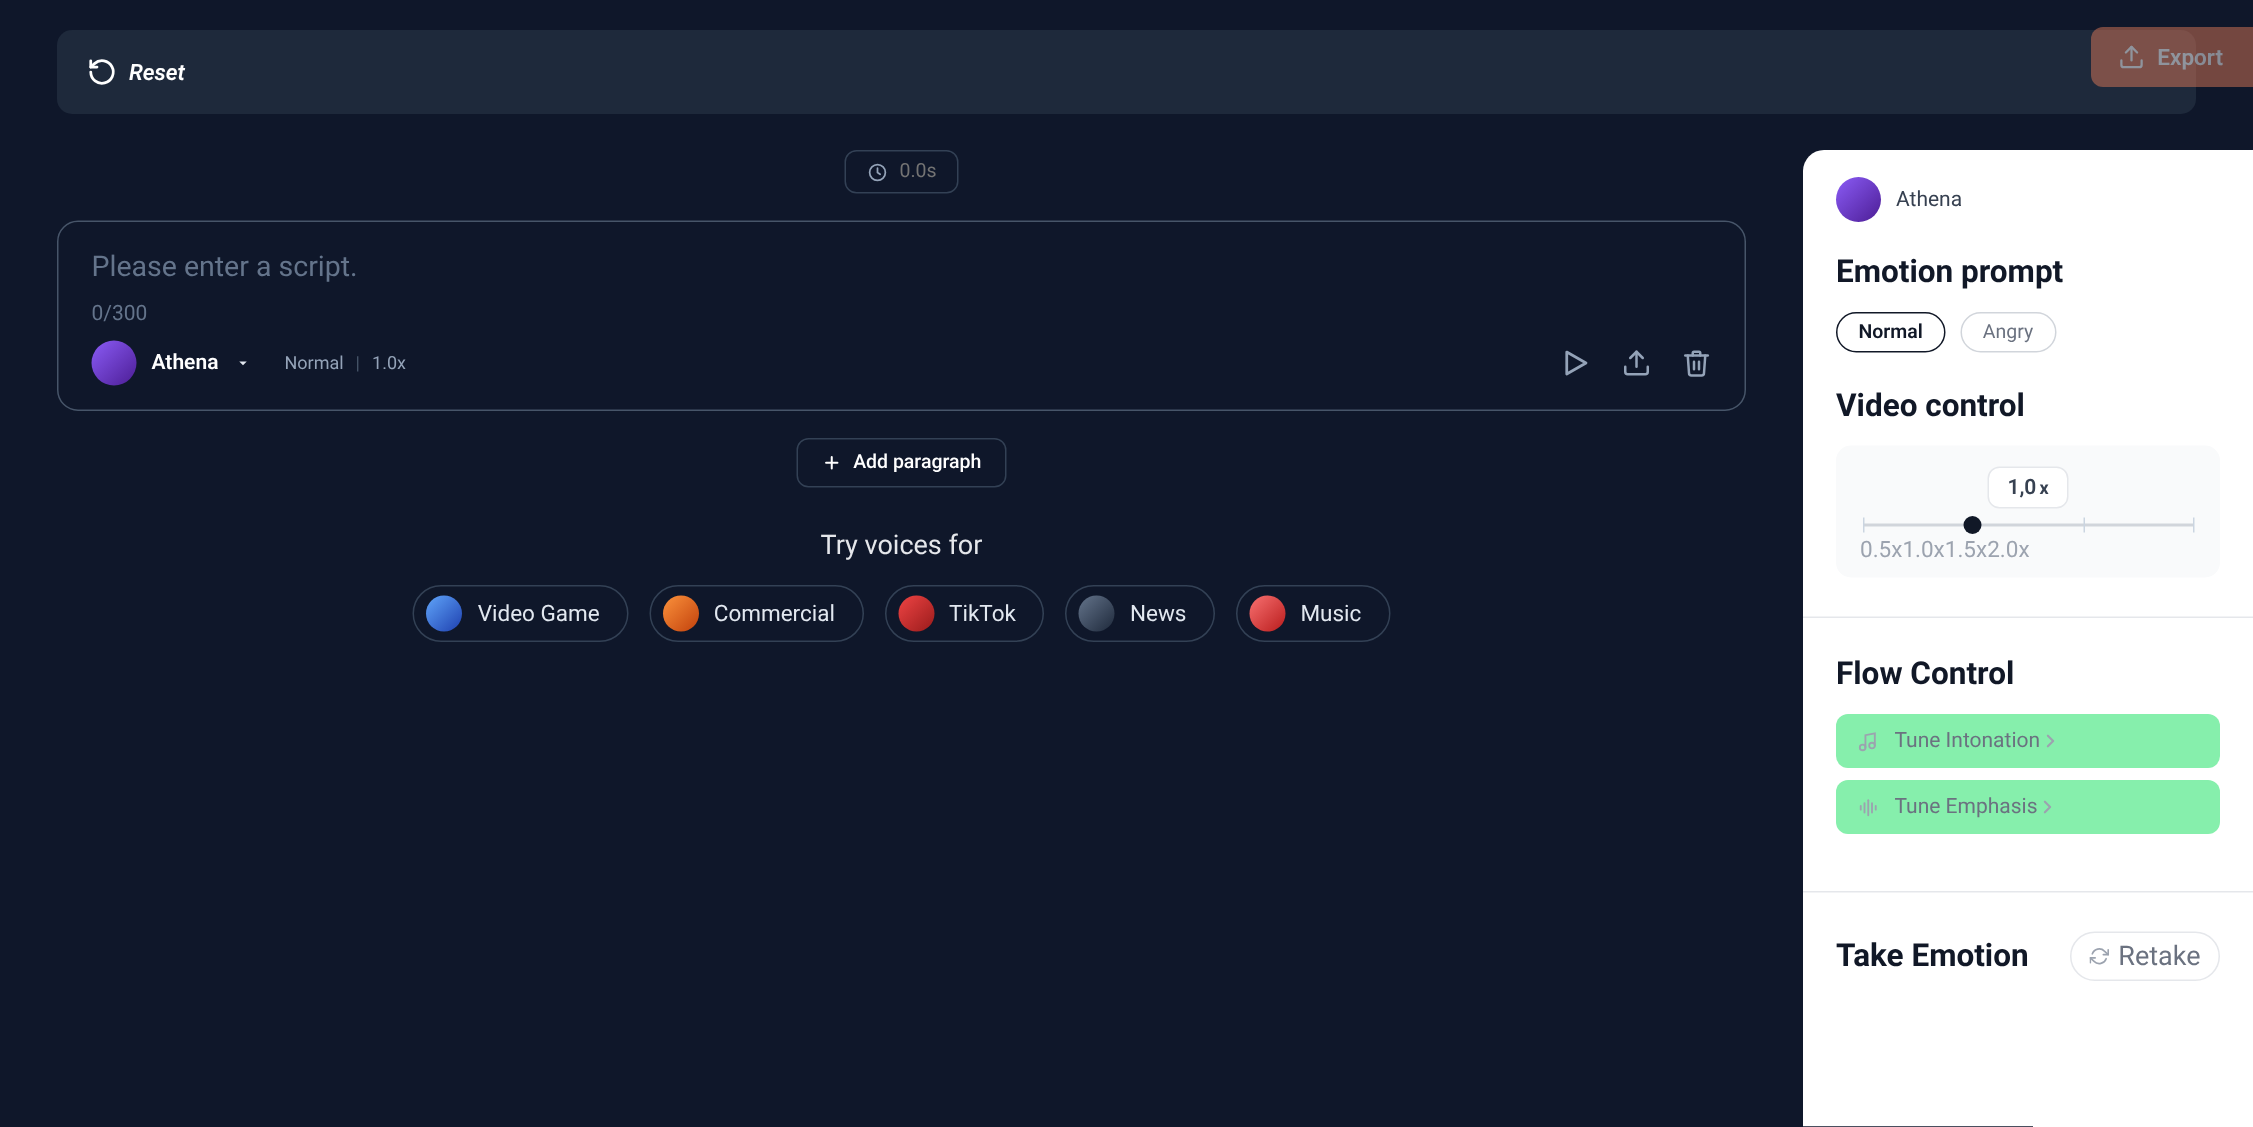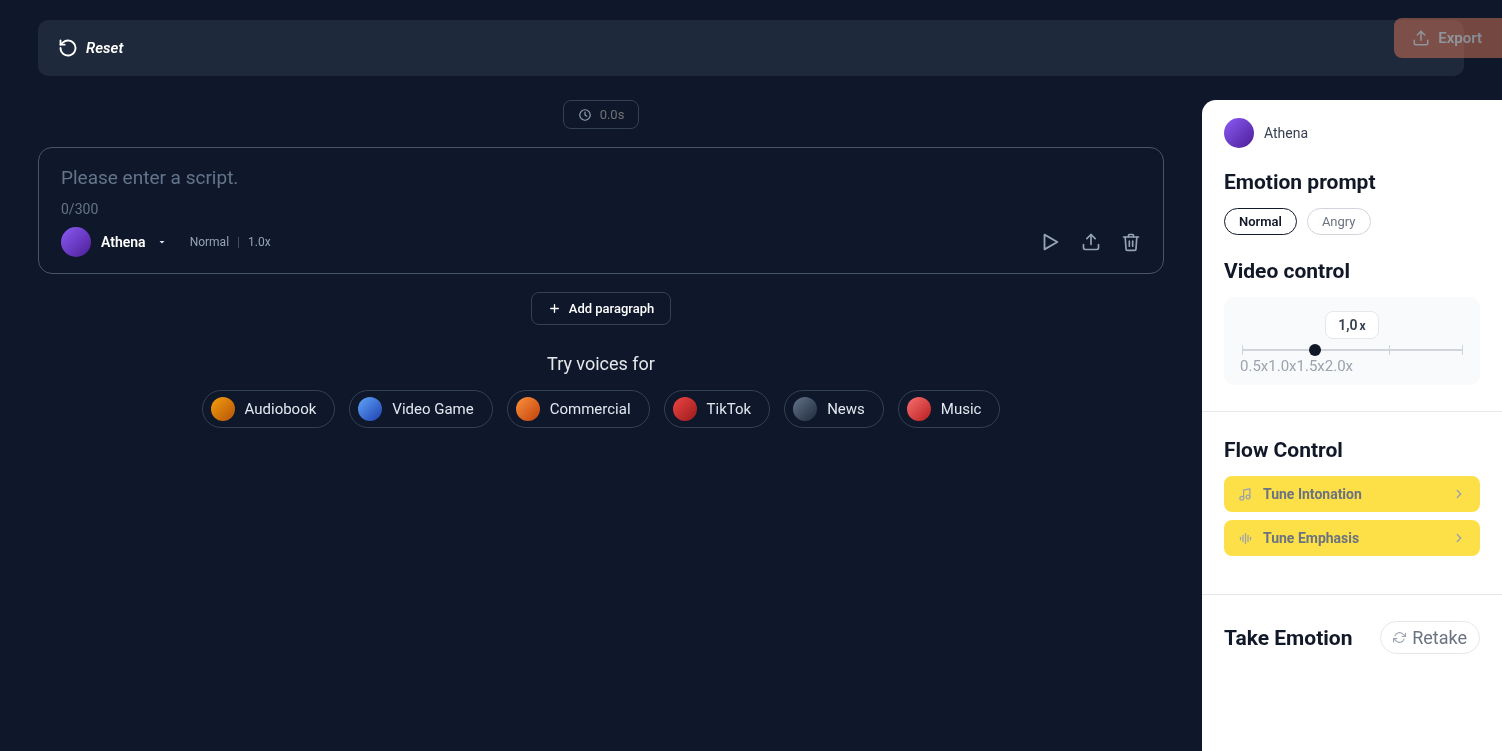--- a/index.html
+++ b/index.html
@@ -295,31 +295,30 @@
     margin-top: 6px;
   }
 
   .divider {
     height: 1px;
     background: #e5e7eb;
     margin: 26px -22px;
   }
 
   .flow-item {
-    background: #fde047;
+    background: #86efac;
     border-radius: 8px;
     padding: 10px 14px;
     display: flex;
     align-items: center;
-    justify-content: space-between;
+    justify-content: flex-start;
     font-size: 14px;
     color: #6b7280;
     margin-bottom: 8px;
     cursor: pointer;
-    font-weight: bold;
   }
   .flow-item .left {
     display: flex;
     align-items: center;
     gap: 10px;
   }
   .flow-container { padding-bottom: 4px; }
 
   .take-history-row {
     display: flex;
@@ -426,24 +425,20 @@
           <line x1="12" y1="5" x2="12" y2="19"></line>
           <line x1="5" y1="12" x2="19" y2="12"></line>
         </svg>
     </span>
     <span>Add paragraph</span>
   </div>
 
   <div class="try-voices-title">Try voices for</div>
   <div class="voice-chips">
     <div class="voice-chip">
-      <span class="chip-avatar a1"></span>
-      <span>Audiobook</span>
-    </div>
-    <div class="voice-chip">
       <span class="chip-avatar a2"></span>
       <span>Video Game</span>
     </div>
     <div class="voice-chip">
       <span class="chip-avatar a3"></span>
       <span>Commercial</span>
     </div>
     <div class="voice-chip">
       <span class="chip-avatar a4"></span>
       <span>TikTok</span>

